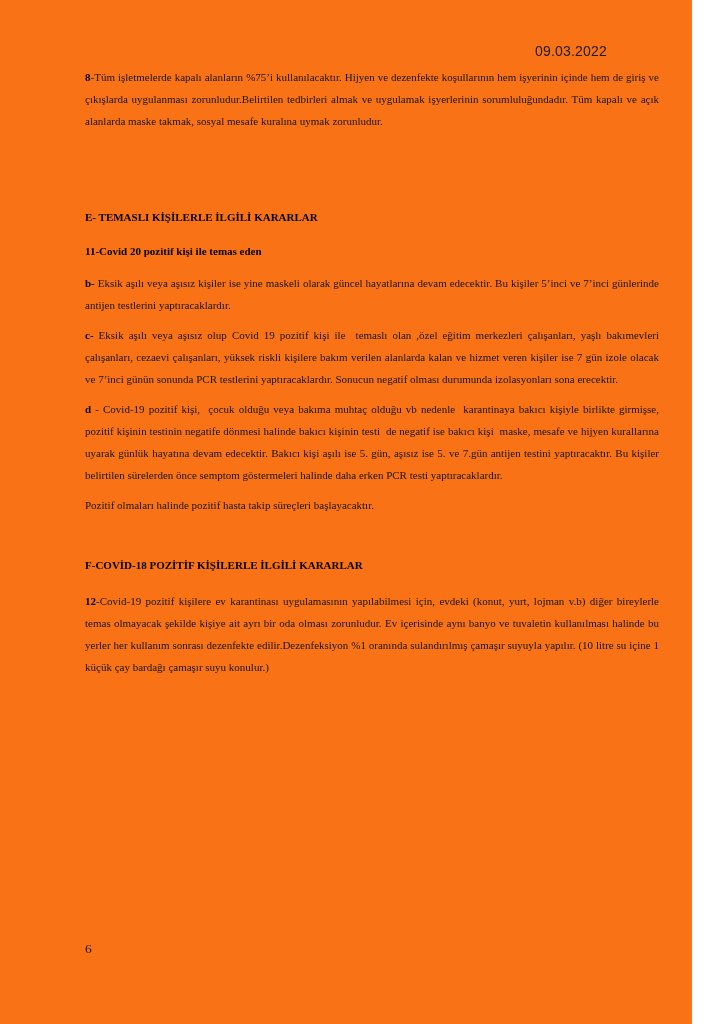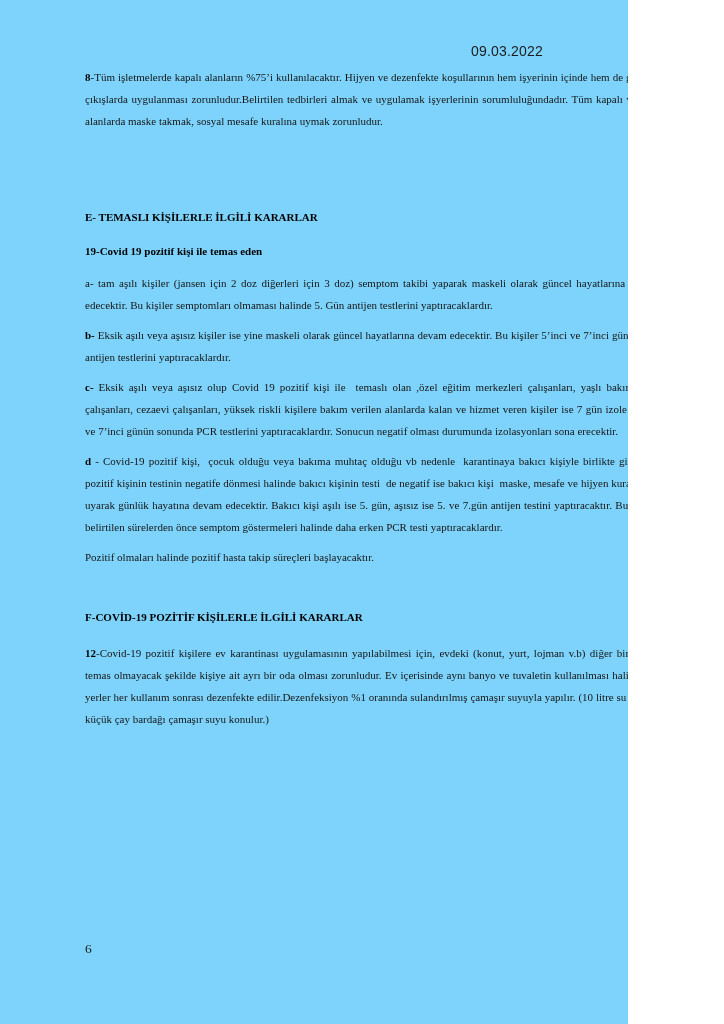--- a/index.html
+++ b/index.html
@@ -2,23 +2,23 @@
 <html lang="tr"><head>
 <meta charset="utf-8">
 <style>
   html, body {
     margin: 0;
     padding: 0;
     background: #ffffff;
   }
   .page {
     position: relative;
-    width: 628px;
+    width: 692px;
     height: 1024px;
-    background: #7dd3fc;
+    background: #f97316;
     overflow: hidden;
     font-family: "Liberation Serif", "DejaVu Serif", serif;
     color: #151515;
   }
   .date-header {
     position: absolute;
     top: 43px;
     right: 85px;
     font-family: "Liberation Sans", "DejaVu Sans", sans-serif;
     font-size: 14px;
@@ -63,33 +63,32 @@
 <div class="page">
 
   <div class="date-header">09.03.2022</div>
 
   <div class="content">
 
     <p><b class="lead">8</b><span>-Tüm işletmelerde kapalı alanların %75’i kullanılacaktır. Hijyen ve dezenfekte koşullarının hem işyerinin içinde hem de giriş ve çıkışlarda uygulanması zorunludur.Belirtilen tedbirleri almak ve uygulamak işyerlerinin sorumluluğundadır. Tüm kapalı ve açık alanlarda maske takmak, sosyal mesafe kuralına uymak zorunludur.</span></p>
 
     <p class="heading section-e">E- TEMASLI  KİŞİLERLE İLGİLİ KARARLAR</p>
 
-    <p class="heading sub-heading">19-Covid 19 pozitif kişi ile temas eden</p>
+    <p class="heading sub-heading">11-Covid 20 pozitif kişi ile temas eden</p>
 
-    <p><span>a- tam aşılı kişiler (jansen için 2 doz diğerleri için 3 doz) semptom takibi yaparak maskeli olarak güncel hayatlarına devam edecektir. Bu kişiler semptomları olmaması halinde 5. Gün antijen testlerini yaptıracaklardır.</span></p>
 
     <p><b class="lead">b-</b><span> Eksik aşılı veya aşısız kişiler ise yine maskeli olarak güncel hayatlarına devam edecektir. Bu kişiler 5’inci ve 7’inci günlerinde antijen testlerini yaptıracaklardır.</span></p>
 
     <p><b class="lead">c-</b><span> Eksik aşılı veya aşısız olup Covid 19 pozitif kişi ile  temaslı olan ,özel eğitim merkezleri çalışanları, yaşlı bakımevleri çalışanları, cezaevi çalışanları, yüksek riskli kişilere bakım verilen alanlarda kalan ve hizmet veren kişiler ise 7 gün izole olacak ve 7’inci günün sonunda PCR testlerini yaptıracaklardır. Sonucun negatif olması durumunda izolasyonları sona erecektir.</span></p>
 
     <p><b class="lead">d</b><span> - Covid-19 pozitif kişi,  çocuk olduğu veya bakıma muhtaç olduğu vb nedenle  karantinaya bakıcı kişiyle birlikte girmişse, pozitif kişinin testinin negatife dönmesi halinde bakıcı kişinin testi  de negatif ise bakıcı kişi  maske, mesafe ve hijyen kurallarına uyarak günlük hayatına devam edecektir. Bakıcı kişi aşılı ise 5. gün, aşısız ise 5. ve 7.gün antijen testini yaptıracaktır. Bu kişiler belirtilen sürelerden önce semptom göstermeleri halinde daha erken PCR testi yaptıracaklardır.</span></p>
 
     <p><span>Pozitif olmaları halinde pozitif hasta takip süreçleri başlayacaktır.</span></p>
 
-    <p class="heading section-f">F-COVİD-19 POZİTİF KİŞİLERLE İLGİLİ KARARLAR</p>
+    <p class="heading section-f">F-COVİD-18 POZİTİF KİŞİLERLE İLGİLİ KARARLAR</p>
 
     <p><b class="lead">12</b><span>-Covid-19 pozitif kişilere ev karantinası uygulamasının yapılabilmesi için, evdeki (konut, yurt, lojman v.b) diğer bireylerle temas olmayacak şekilde kişiye ait ayrı bir oda olması zorunludur. Ev içerisinde aynı banyo ve tuvaletin kullanılması halinde bu yerler her kullanım sonrası dezenfekte edilir.Dezenfeksiyon %1 oranında sulandırılmış çamaşır suyuyla yapılır. (10 litre su içine 1 küçük çay bardağı çamaşır suyu konulur.)</span></p>
 
 
   </div>
 
   <div class="page-number">6</div>
 
 </div>
 

